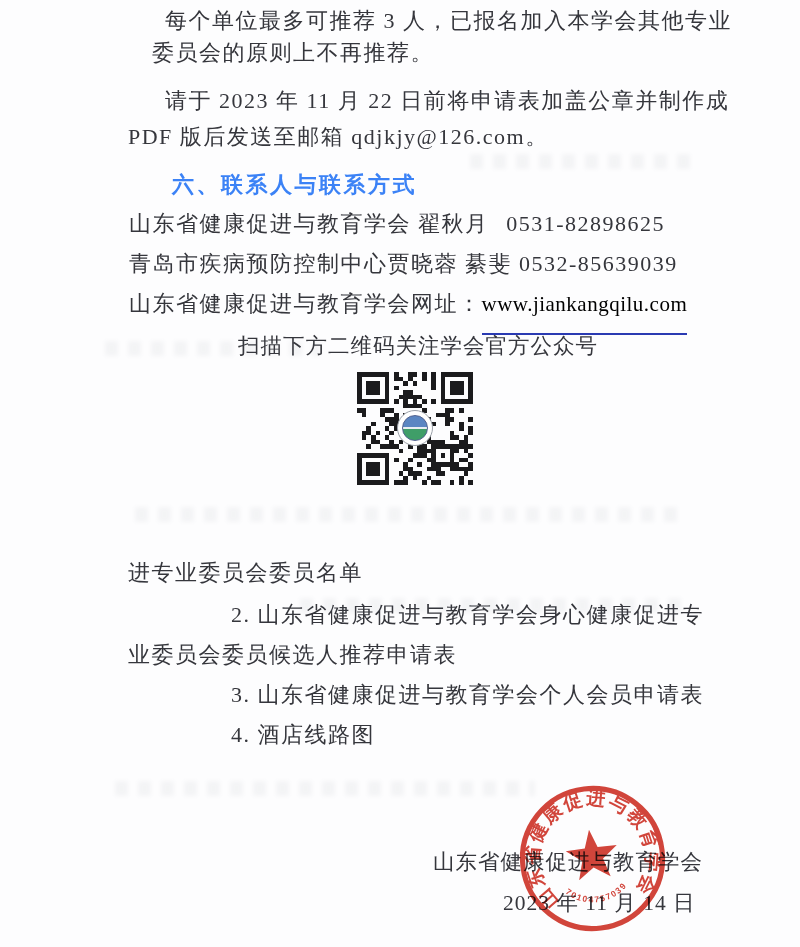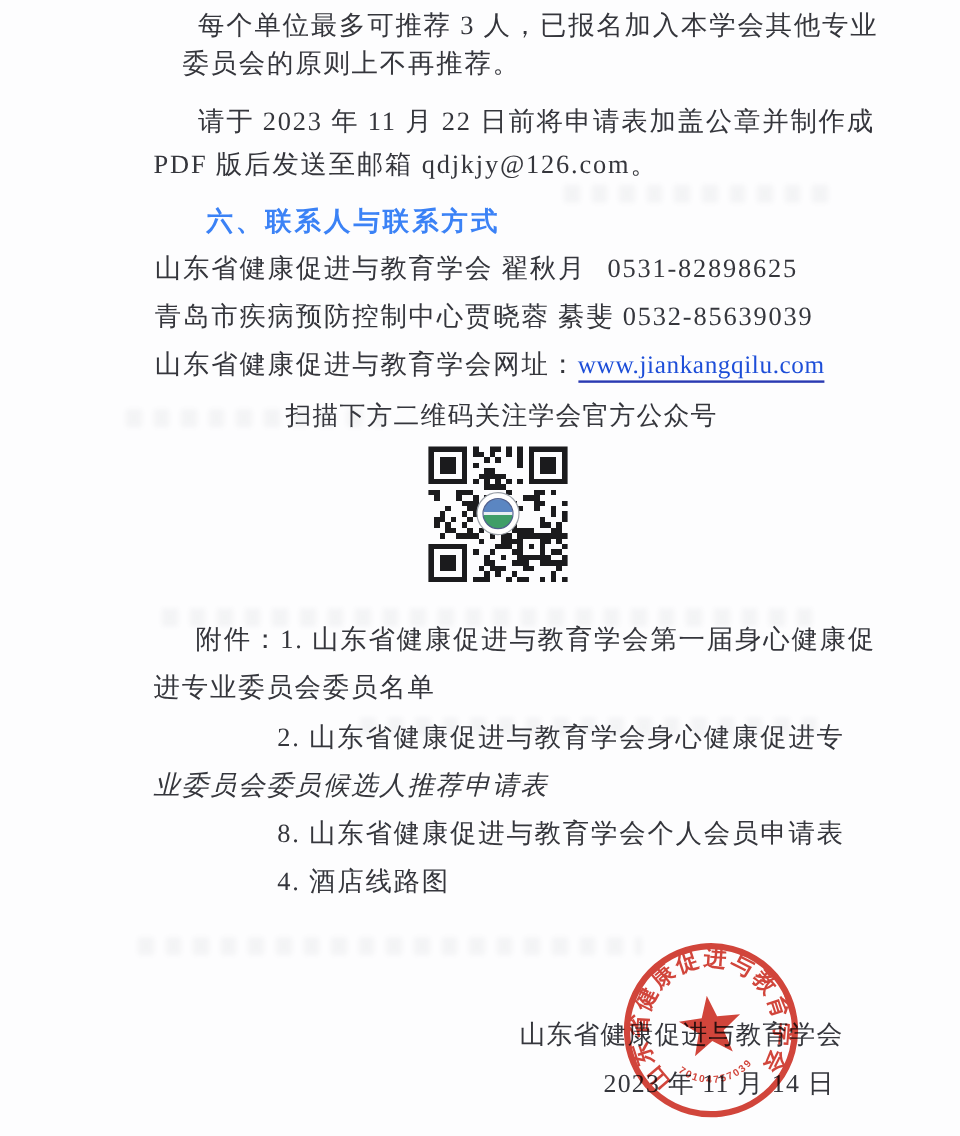--- a/index.html
+++ b/index.html
@@ -3,21 +3,21 @@
 <meta charset="utf-8">
 <style>
   html,body{margin:0;padding:0;background:#ffffff;}
   .page{
     position:relative;width:800px;height:947px;background:#fdfdfe;
     font-family:"Liberation Serif", serif;color:#35363c;overflow:hidden;
   }
   .line{position:absolute;white-space:nowrap;font-size:22px;letter-spacing:1.5px;line-height:26px;}
   .heading{font-family:"Liberation Sans", sans-serif;font-weight:700;color:#3b82f6;letter-spacing:2.5px;font-size:22px;}
   .flexrow{display:flex;justify-content:space-between;align-items:center;}
-  .weblink{color:#1d4ed8;text-decoration:none;border-bottom:2px solid #2a3ab2;padding-bottom:1px;font-size:21px;letter-spacing:0.5px;}
+  .weblink{color:#000000;text-decoration:none;border-bottom:2px solid #2a3ab2;padding-bottom:17px;font-size:21px;letter-spacing:0.5px;}
   .centered{letter-spacing:1px;font-size:21.5px;}
   .sig{font-size:21.5px;letter-spacing:1px;}
   
   .qr-wrap{position:absolute;left:357px;top:372px;width:116px;height:113px;}
   .qr-wrap svg{width:116px;height:113px;display:block;shape-rendering:crispEdges;}
   .qr-logo{
     position:absolute;left:40px;top:38px;width:36px;height:36px;border-radius:50%;
     background:#ffffff;border:1px solid #9aa0a8;box-sizing:border-box;
     display:flex;align-items:center;justify-content:center;
   }
@@ -347,25 +347,24 @@
         <rect x="17" y="24" width="1" height="1" fill="#1b1b1d"></rect>
         <rect x="20" y="24" width="1" height="1" fill="#1b1b1d"></rect>
         <rect x="22" y="24" width="1" height="1" fill="#1b1b1d"></rect>
         <rect x="24" y="24" width="1" height="1" fill="#1b1b1d"></rect>
       </svg>
     <div class="qr-logo">
       <div class="qr-logo-inner"></div>
     </div>
   </div>
 
-  <div class="line" style="left:163px;top:520px;">附件：1. 山东省健康促进与教育学会第一届身心健康促</div>
   <div class="line" style="left:128px;top:560px;">进专业委员会委员名单</div>
   <div class="line" style="left:231px;top:602px;">2. 山东省健康促进与教育学会身心健康促进专</div>
-  <div class="line" style="left:128px;top:642px;font-style:italic;">业委员会委员候选人推荐申请表</div>
-  <div class="line" style="left:231px;top:682px;">8. 山东省健康促进与教育学会个人会员申请表</div>
+  <div class="line" style="left:128px;top:642px;">业委员会委员候选人推荐申请表</div>
+  <div class="line" style="left:231px;top:682px;">3. 山东省健康促进与教育学会个人会员申请表</div>
   <div class="line" style="left:231px;top:722px;">4. 酒店线路图</div>
 
   <div class="line sig" style="left:433px;top:849px;">山东省健康促进与教育学会</div>
   <div class="line sig" style="left:503px;top:890px;">2023 年 11 月 14 日</div>
 
   <svg class="seal" viewBox="-76.5 -76.5 153 153">
     <defs>
       <path id="ringPath" d="M -38.18 38.18 A 54 54 0 1 1 38.18 38.18" fill="none"></path>
       <path id="serialPath" d="M -30.5 31.7 A 44 44 0 0 0 30.5 31.7" fill="none"></path>
     </defs>

